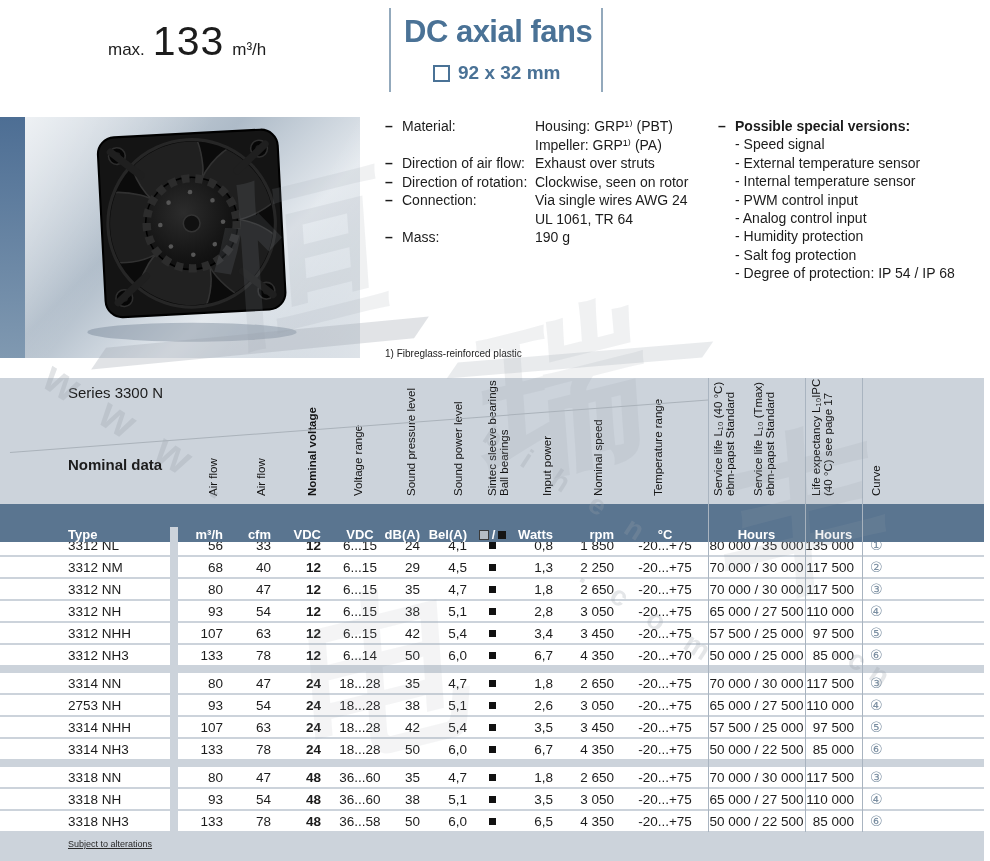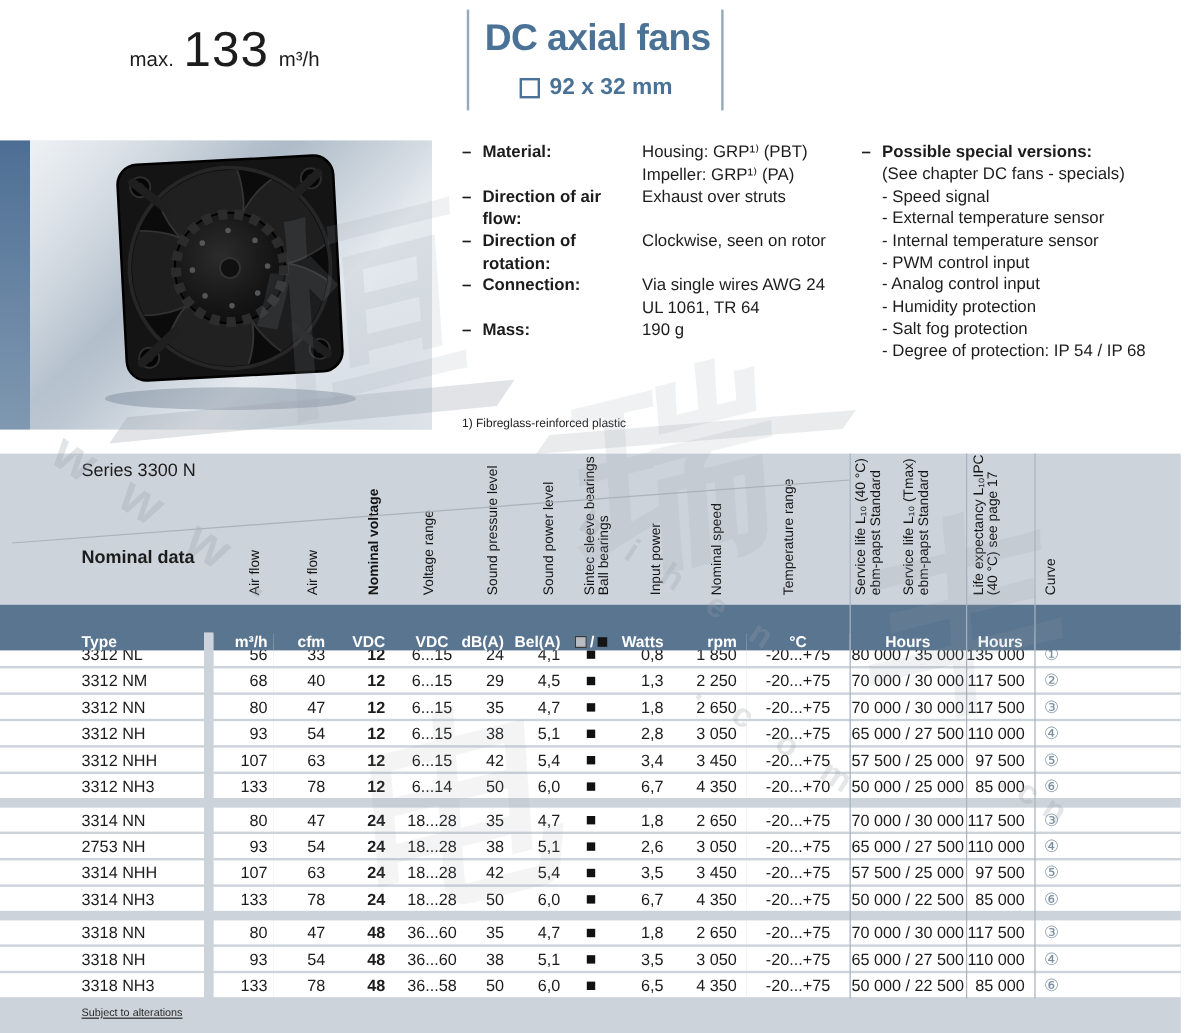--- a/index.html
+++ b/index.html
@@ -26,21 +26,21 @@
          background:
            linear-gradient(125deg, rgba(255,255,255,.55) 0%, rgba(255,255,255,0) 38%),
            linear-gradient(300deg, rgba(255,255,255,.5) 0%, rgba(255,255,255,0) 30%),
            linear-gradient(135deg,#d9e0e7 0%,#aebbc8 38%,#e4e9ee 66%,#bcc7d2 100%);}
   .fan-svg{position:absolute;left:62px;top:8px;}
 
   
   .specs{position:absolute;left:385px;top:117px;width:325px;font-size:14px;}
   .spec-row{display:grid;grid-template-columns:17px 133px auto;line-height:18.5px;}
   .spec-dash{font-weight:bold;}
-  .spec-label{font-weight:bold;}
+  .spec-label{font-weight:normal;}
   .pre{white-space:pre-line;}
 
   .special{position:absolute;left:718px;top:117px;width:265px;font-size:14px;line-height:18.4px;}
   .special-head{display:grid;grid-template-columns:17px auto;}
   .special-title{font-weight:bold;}
   .special-body{margin-left:17px;}
 
   .footnote{position:absolute;left:385px;top:348px;font-size:10px;color:#222;}
 
   
@@ -206,21 +206,20 @@
       <span class="spec-value pre">190 g</span>
     </div>
     </div>
 
   <div class="special">
     <div class="special-head">
       <span class="spec-dash">–</span>
       <span class="special-title">Possible special versions:</span>
     </div>
     <div class="special-body">
-      <div>(See chapter DC fans - specials)</div>
       <div id="special-items">
           <div>- Speed signal</div>
           <div>- External temperature sensor</div>
           <div>- Internal temperature sensor</div>
           <div>- PWM control input</div>
           <div>- Analog control input</div>
           <div>- Humidity protection</div>
           <div>- Salt fog protection</div>
           <div>- Degree of protection: IP 54 / IP 68</div>
         </div>

